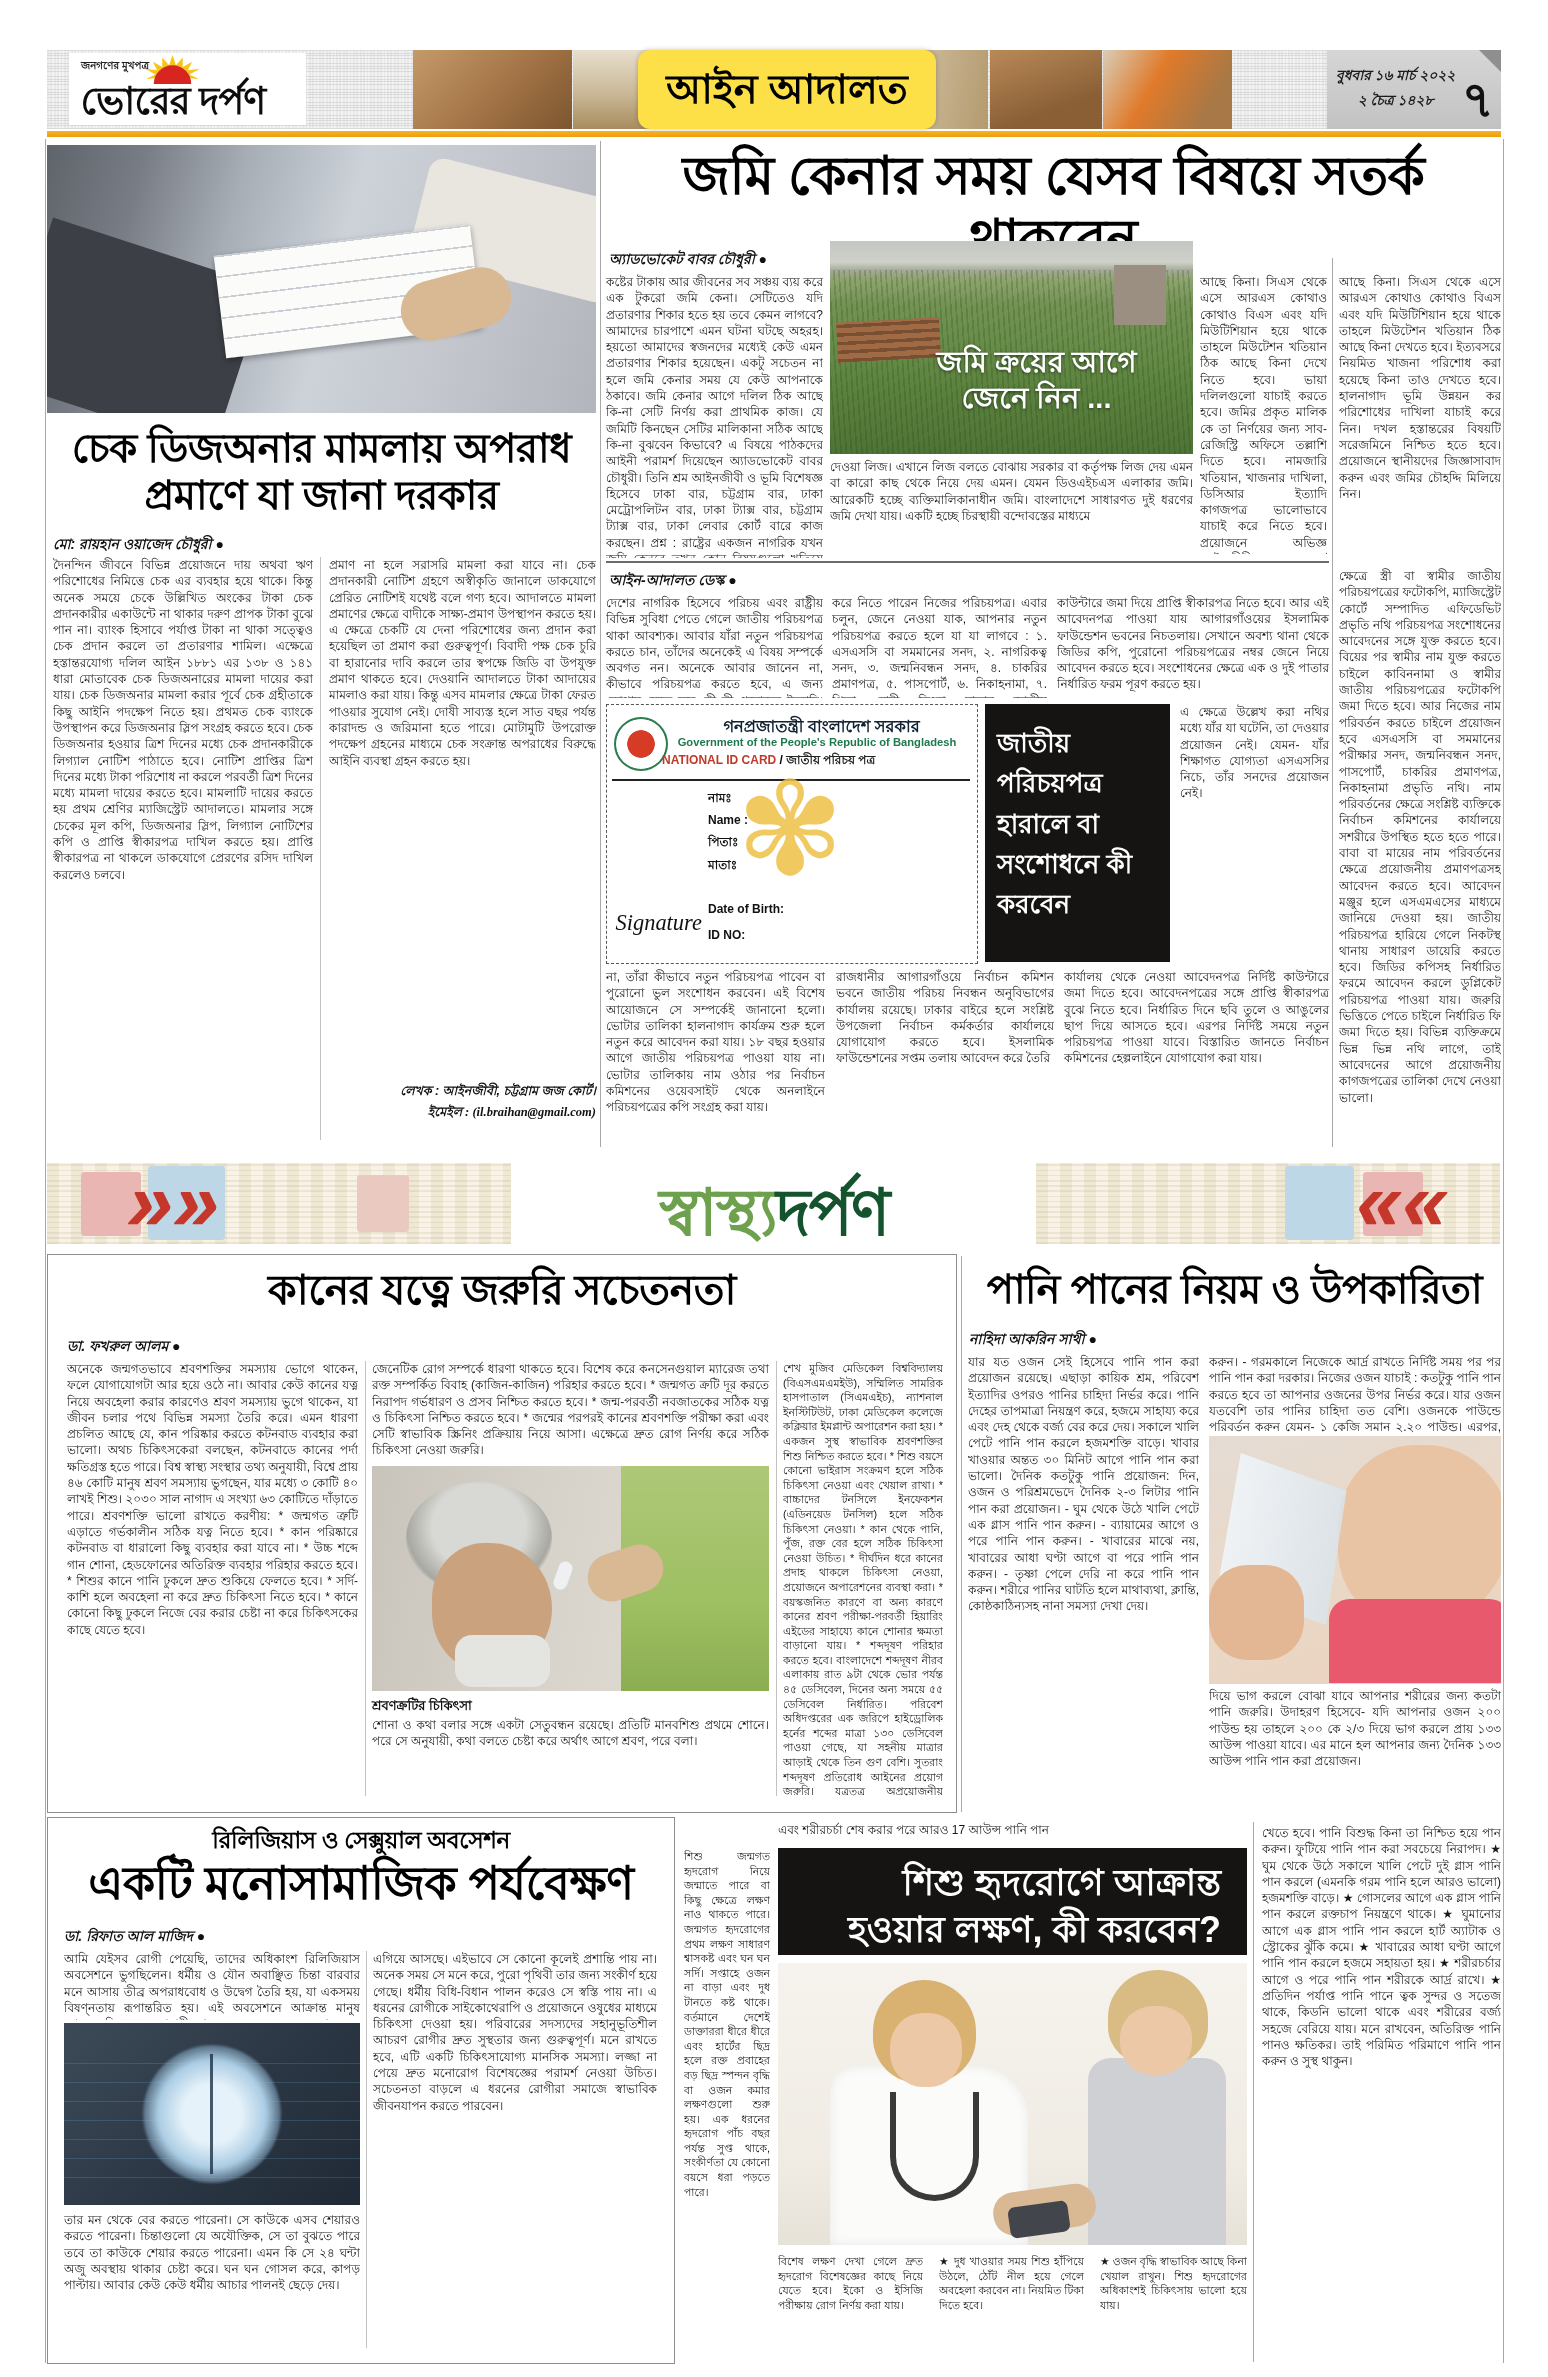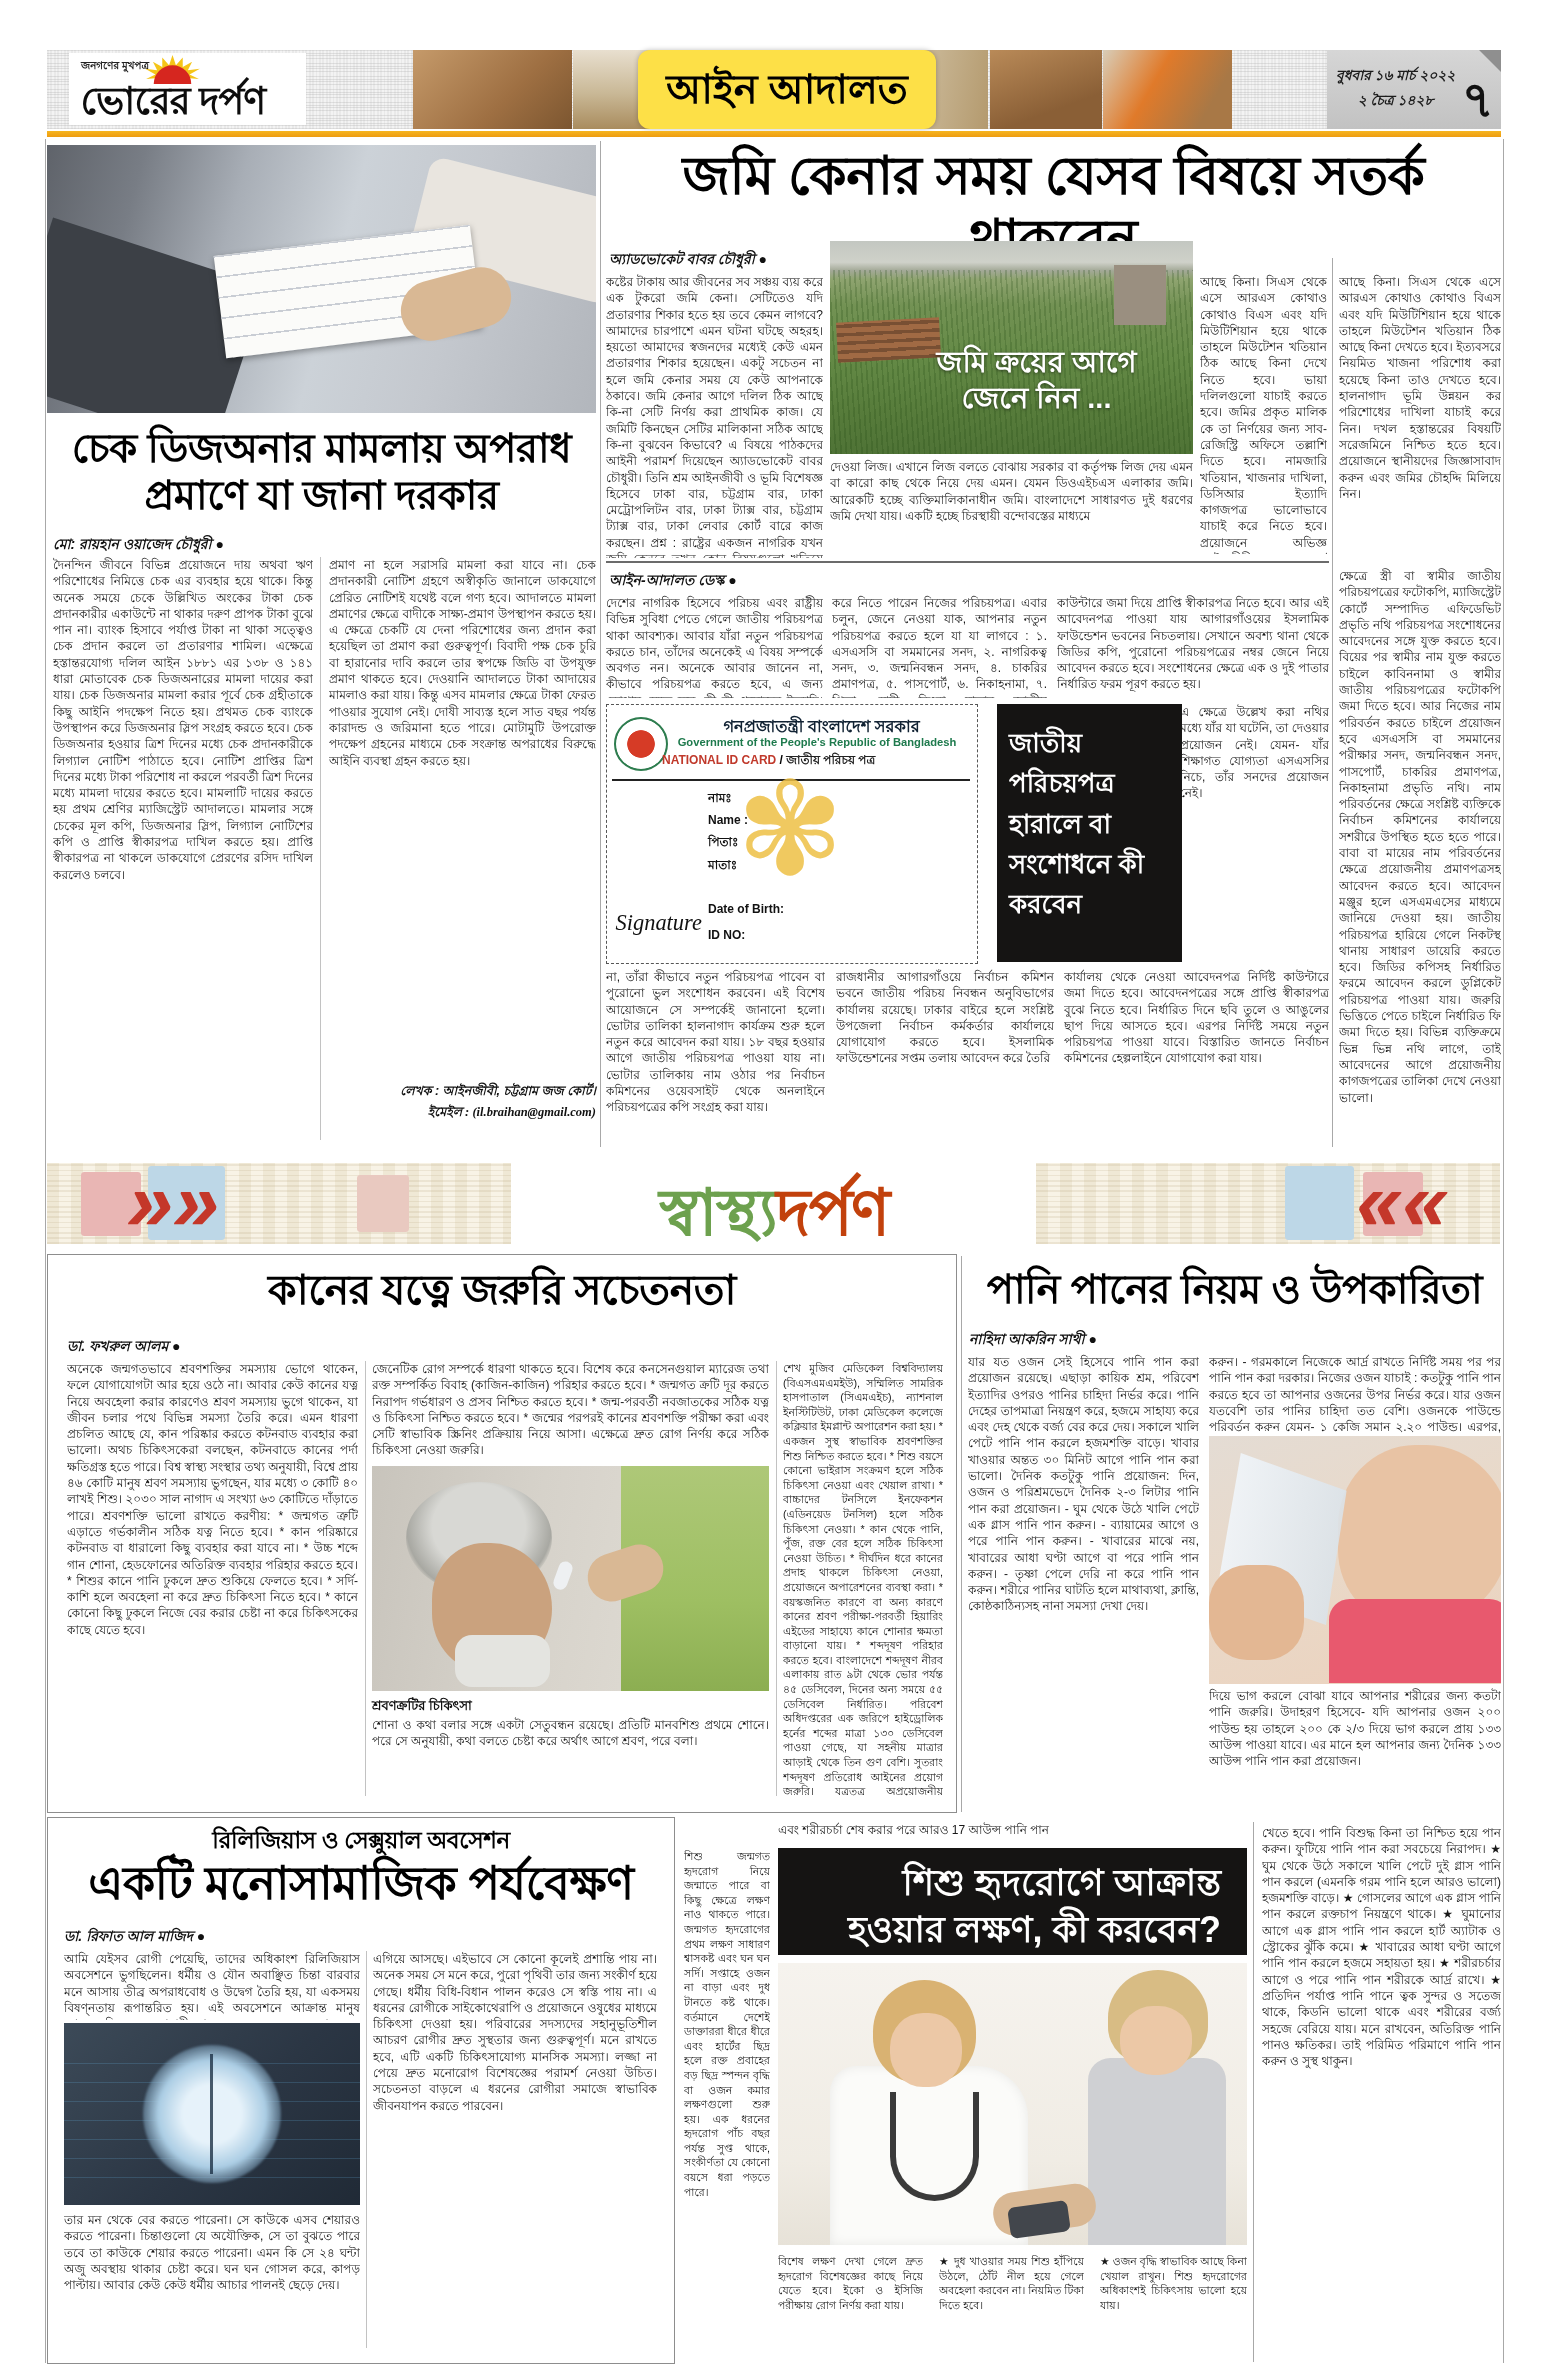--- a/index.html
+++ b/index.html
@@ -44,21 +44,21 @@
       background:radial-gradient(circle at 50% 50%,#d63b26 0 38%,#ffffff 40% 70%,#2e7d4f 72%);}
   #card-lily{font-size:129px;color:#eec045;line-height:129px;opacity:.85;}
   .blackbox{background:#151413;color:#fff;}
   .blackbox-txt{font-size:26px;font-weight:800;line-height:1.55;color:#fff;}
   
   .pat{background:
       repeating-linear-gradient(0deg,rgba(180,160,120,.18) 0 1.7px,transparent 1.7px 5.2px),
       repeating-linear-gradient(90deg,#efe8d5 0 12px,#f8f3e6 12px 24px);}
   .pat-chip{position:absolute;border-radius:3.4px;}
   .chev{font-size:83px;font-weight:800;color:#c4372a;transform:skewX(-12deg);line-height:77px;}
-  #banner-green{color:#6da14e;} #banner-blue{color:#c2410c;margin-top:12px;}
+  #banner-green{color:#6da14e;} #banner-blue{color:#14532d;margin-top:12px;}
   #health-banner-title{font-size:65px;font-weight:800;letter-spacing:-1.7px;}
   .white-headline{font-weight:800;color:#fff;text-align:right;line-height:1.3;}
 </style>
 </head>
 <body>
 
 <div id="page">
 
   <div id="hdr-strip" class="abs" style="left:47px;top:50px;width:1280px;height:79px;">
 
@@ -148,21 +148,21 @@
     <div class="abs" id="card-lily" style="left:129px;top:60px;">✾</div>
     <div class="abs card-field" style="left:101px;top:83px;">নামঃ</div>
     <div class="abs card-field" style="left:101px;top:105px;">Name :</div>
     <div class="abs card-field" style="left:101px;top:127px;">পিতাঃ</div>
     <div class="abs card-field" style="left:101px;top:150px;">মাতাঃ</div>
     <div class="abs card-field" style="left:101px;top:194px;">Date of Birth:</div>
     <div class="abs card-field" style="left:101px;top:220px;">ID NO:</div>
     <div class="abs" id="card-sign" style="left:8.6px;top:205px;">Signature</div>
   </div>
 
-  <div class="abs blackbox" style="left:985px;top:704px;width:185px;height:258px;margin-left:12px;">
+  <div class="abs blackbox" style="left:985px;top:704px;width:185px;height:258px;">
     <div class="blackbox-txt" style="padding:19px 12px;">জাতীয় পরিচয়পত্র হারালে বা সংশোধনে কী করবেন</div>
   </div>
   <div class="abs body-txt" style="left:1180px;top:704px;width:149px;height:258px;">এ ক্ষেত্রে উল্লেখ করা নথির মধ্যে যাঁর যা ঘটেনি, তা দেওয়ার প্রয়োজন নেই। যেমন- যাঁর শিক্ষাগত যোগ্যতা এসএসসির নিচে, তাঁর সনদের প্রয়োজন নেই।</div>
 
   <div class="abs body-txt" style="left:606px;top:969px;width:219px;height:177px;">না, তাঁরা কীভাবে নতুন পরিচয়পত্র পাবেন বা পুরোনো ভুল সংশোধন করবেন। এই বিশেষ আয়োজনে সে সম্পর্কেই জানানো হলো। ভোটার তালিকা হালনাগাদ কার্যক্রম শুরু হলে নতুন করে আবেদন করা যায়। ১৮ বছর হওয়ার আগে জাতীয় পরিচয়পত্র পাওয়া যায় না। ভোটার তালিকায় নাম ওঠার পর নির্বাচন কমিশনের ওয়েবসাইট থেকে অনলাইনে পরিচয়পত্রের কপি সংগ্রহ করা যায়।</div>
   <div class="abs body-txt" style="left:836px;top:969px;width:218px;height:177px;">রাজধানীর আগারগাঁওয়ে নির্বাচন কমিশন ভবনে জাতীয় পরিচয় নিবন্ধন অনুবিভাগের কার্যালয় রয়েছে। ঢাকার বাইরে হলে সংশ্লিষ্ট উপজেলা নির্বাচন কর্মকর্তার কার্যালয়ে যোগাযোগ করতে হবে। ইসলামিক ফাউন্ডেশনের সপ্তম তলায় আবেদন করে তৈরি</div>
   <div class="abs body-txt" style="left:1064px;top:969px;width:265px;height:177px;">কার্যালয় থেকে নেওয়া আবেদনপত্র নির্দিষ্ট কাউন্টারে জমা দিতে হবে। আবেদনপত্রের সঙ্গে প্রাপ্তি স্বীকারপত্র বুঝে নিতে হবে। নির্ধারিত দিনে ছবি তুলে ও আঙুলের ছাপ দিয়ে আসতে হবে। এরপর নির্দিষ্ট সময়ে নতুন পরিচয়পত্র পাওয়া যাবে। বিস্তারিত জানতে নির্বাচন কমিশনের হেল্পলাইনে যোগাযোগ করা যায়।</div>
   <div class="abs body-txt" style="left:1339px;top:568px;width:162px;height:578px;">ক্ষেত্রে স্ত্রী বা স্বামীর জাতীয় পরিচয়পত্রের ফটোকপি, ম্যাজিস্ট্রেট কোর্টে সম্পাদিত এফিডেভিট প্রভৃতি নথি পরিচয়পত্র সংশোধনের আবেদনের সঙ্গে যুক্ত করতে হবে। বিয়ের পর স্বামীর নাম যুক্ত করতে চাইলে কাবিননামা ও স্বামীর জাতীয় পরিচয়পত্রের ফটোকপি জমা দিতে হবে। আর নিজের নাম পরিবর্তন করতে চাইলে প্রয়োজন হবে এসএসসি বা সমমানের পরীক্ষার সনদ, জন্মনিবন্ধন সনদ, পাসপোর্ট, চাকরির প্রমাণপত্র, নিকাহনামা প্রভৃতি নথি। নাম পরিবর্তনের ক্ষেত্রে সংশ্লিষ্ট ব্যক্তিকে নির্বাচন কমিশনের কার্যালয়ে সশরীরে উপস্থিত হতে হতে পারে। বাবা বা মায়ের নাম পরিবর্তনের ক্ষেত্রে প্রয়োজনীয় প্রমাণপত্রসহ আবেদন করতে হবে। আবেদন মঞ্জুর হলে এসএমএসের মাধ্যমে জানিয়ে দেওয়া হয়। জাতীয় পরিচয়পত্র হারিয়ে গেলে নিকটস্থ থানায় সাধারণ ডায়েরি করতে হবে। জিডির কপিসহ নির্ধারিত ফরমে আবেদন করলে ডুপ্লিকেট পরিচয়পত্র পাওয়া যায়। জরুরি ভিত্তিতে পেতে চাইলে নির্ধারিত ফি জমা দিতে হয়। বিভিন্ন ব্যক্তিক্রমে ভিন্ন ভিন্ন নথি লাগে, তাই আবেদনের আগে প্রয়োজনীয় কাগজপত্রের তালিকা দেখে নেওয়া ভালো।</div>
 
   <div class="abs pat" style="left:47px;top:1163px;width:464px;height:81px;">

